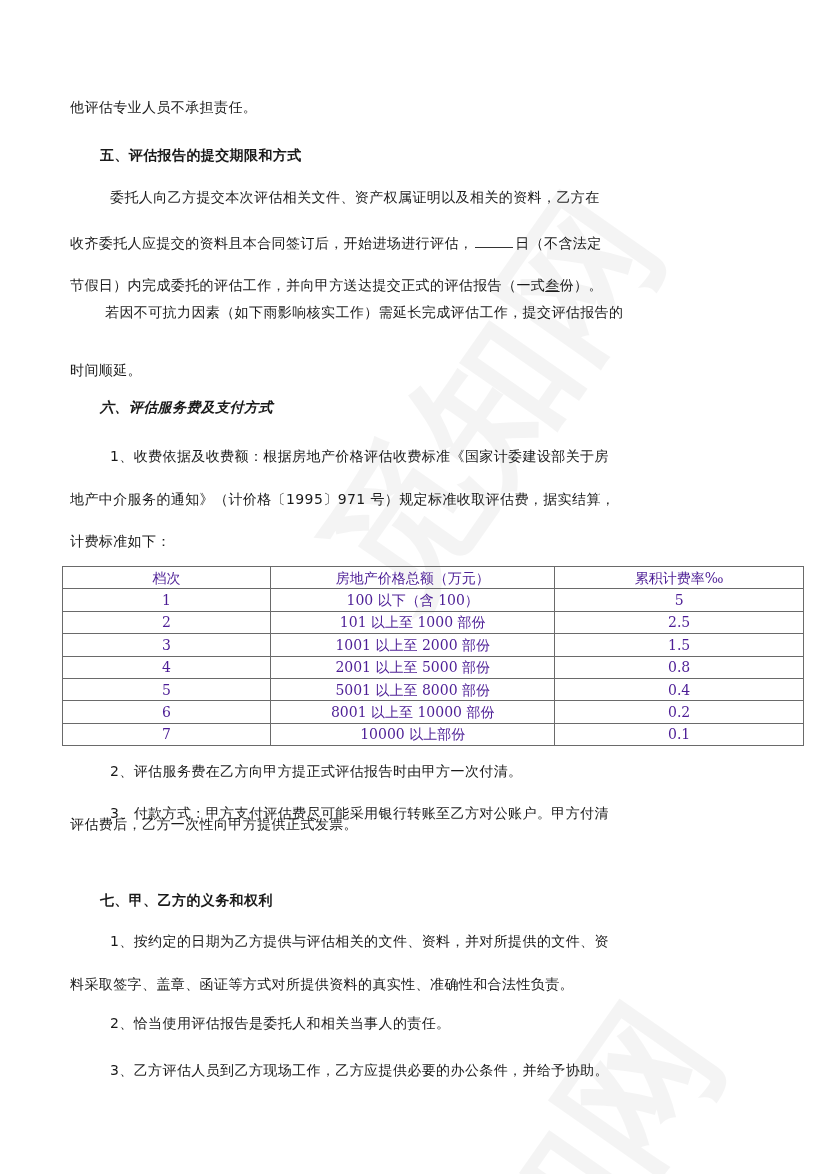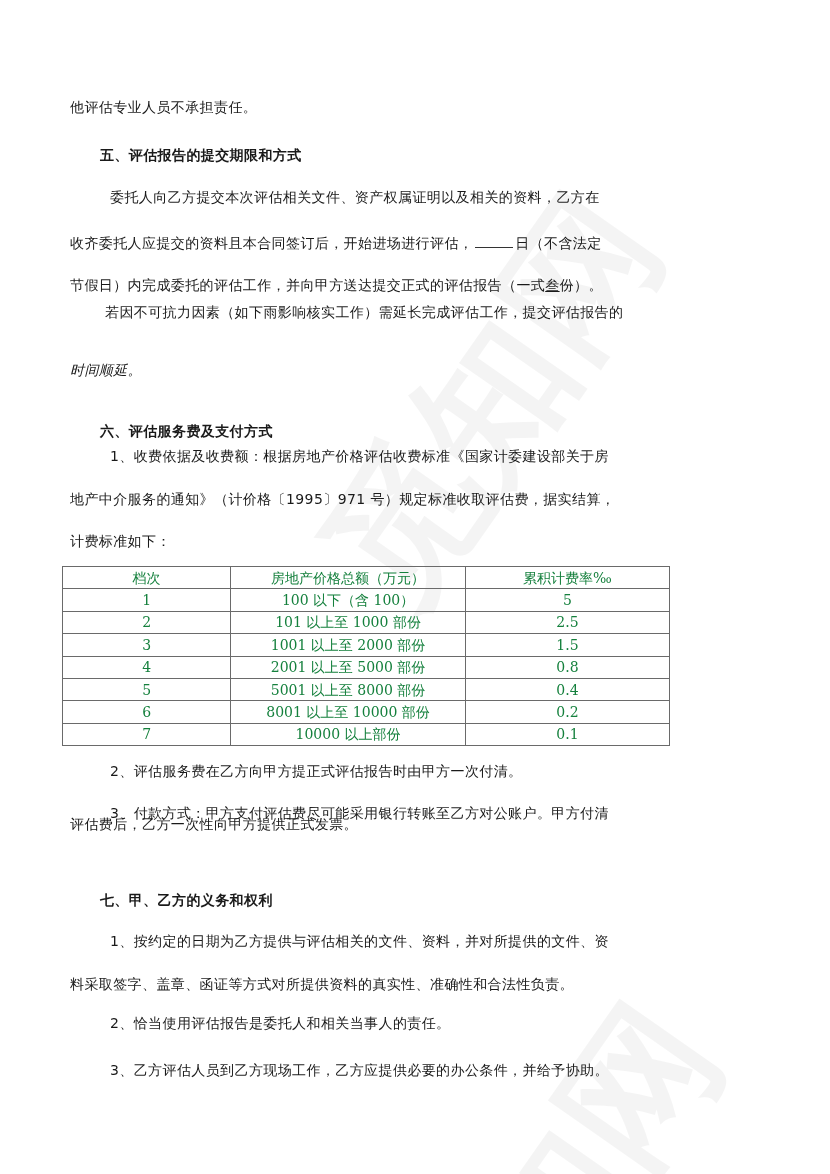--- a/index.html
+++ b/index.html
@@ -5,22 +5,22 @@
     html, body { margin: 0; padding: 0; background: #ffffff; }
     body { width: 830px; height: 1174px; position: relative; overflow: hidden;
            font-family: "DejaVu Serif", "Liberation Serif", serif; color: #1a1a1a; }
     .line { position: absolute; left: 70px; white-space: nowrap; font-size: 14px;
             line-height: 22px; letter-spacing: 0.4px;
             font-family: "DejaVu Sans", "Liberation Sans", sans-serif; }
     .ind { left: 110px; }
     .heading { font-weight: bold; left: 100px; }
     .blank { display: inline-block; width: 38px; border-bottom: 1.5px solid #333; height: 16px; vertical-align: baseline; margin: 0 2px; }
     .ul { text-decoration: underline; }
-    table.fee { position: absolute; left: 62px; top: 566px; width: 608px; border-collapse: collapse;
-                font-family: "DejaVu Serif", "Liberation Serif", serif; font-size: 14px; color: #15803d; }
+    table.fee { position: absolute; left: 62px; top: 566px; width: 742px; border-collapse: collapse;
+                font-family: "DejaVu Serif", "Liberation Serif", serif; font-size: 14px; color: #4c1d95; }
     table.fee td { border: 1px solid #6a6a6a; text-align: center; height: 21.4px; padding: 0; line-height: 20px; }
     .c1 { width: 204px; } .c2 { width: 279px; margin-left: 44px; } .c3 { width: 244px; }
     .wm { position: absolute; font-size: 150px; font-weight: bold; color: rgba(0,0,0,0.045);
           transform: rotate(-55deg); white-space: nowrap; pointer-events: none;
           font-family: "DejaVu Sans", sans-serif; }
   </style>
 </head>
 <body>
 
 <div class="wm" style="left:270px; top:300px;">觅知网</div>
@@ -31,23 +31,23 @@
 <div class="line heading" style="top:144px;text-align:right;">五、评估报告的提交期限和方式</div>
 
 <div class="line ind" style="top:186px;">委托人向乙方提交本次评估相关文件、资产权属证明以及相关的资料，乙方在</div>
 <div class="line" style="top:231px;">
   <span>收齐委托人应提交的资料且本合同签订后，开始进场进行评估，</span><span class="blank"></span><span>日（不含法定</span>
 </div>
 <div class="line" style="top:274px;">
   <span>节假日）内完成委托的评估工作，并向甲方送达提交正式的评估报告（一式</span><span class="ul">叁</span><span>份）。</span>
 </div>
 <div class="line" style="top:301px;margin-left:35px;">若因不可抗力因素（如下雨影响核实工作）需延长完成评估工作，提交评估报告的</div>
-<div class="line" style="top:359px;font-style:italic;">时间顺延。</div>
+<div class="line" style="top:359px;">时间顺延。</div>
 
-<div class="line heading" style="top:420px;">六、评估服务费及支付方式</div>
+<div class="line heading" style="top:396px;font-style:italic;">六、评估服务费及支付方式</div>
 
 <div class="line ind" style="top:445px;text-align:right;">1、收费依据及收费额：根据房地产价格评估收费标准《国家计委建设部关于房</div>
 <div class="line" style="top:488px;">地产中介服务的通知》（计价格〔1995〕971 号）规定标准收取评估费，据实结算，</div>
 <div class="line" style="top:530px;">计费标准如下：</div>
 
 <table class="fee">
   <tbody>
       <tr>
     <td class="c1">档次</td>
     <td class="c2">房地产价格总额（万元）</td>

